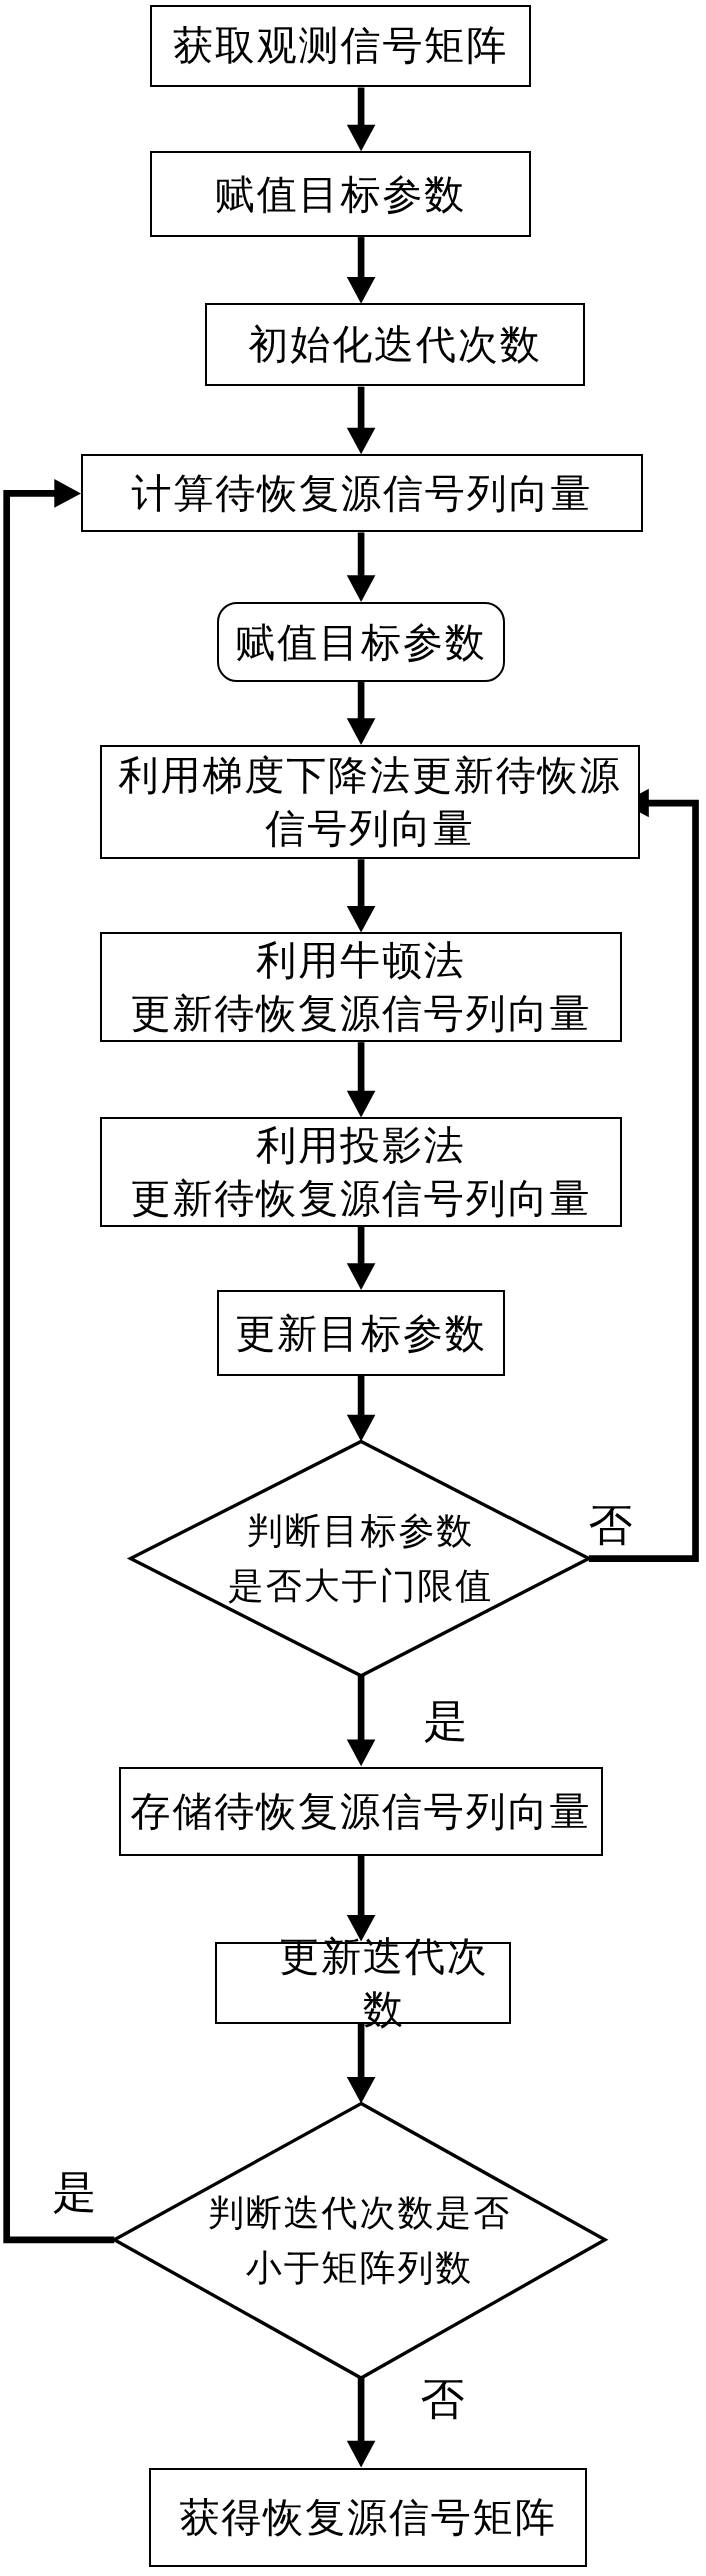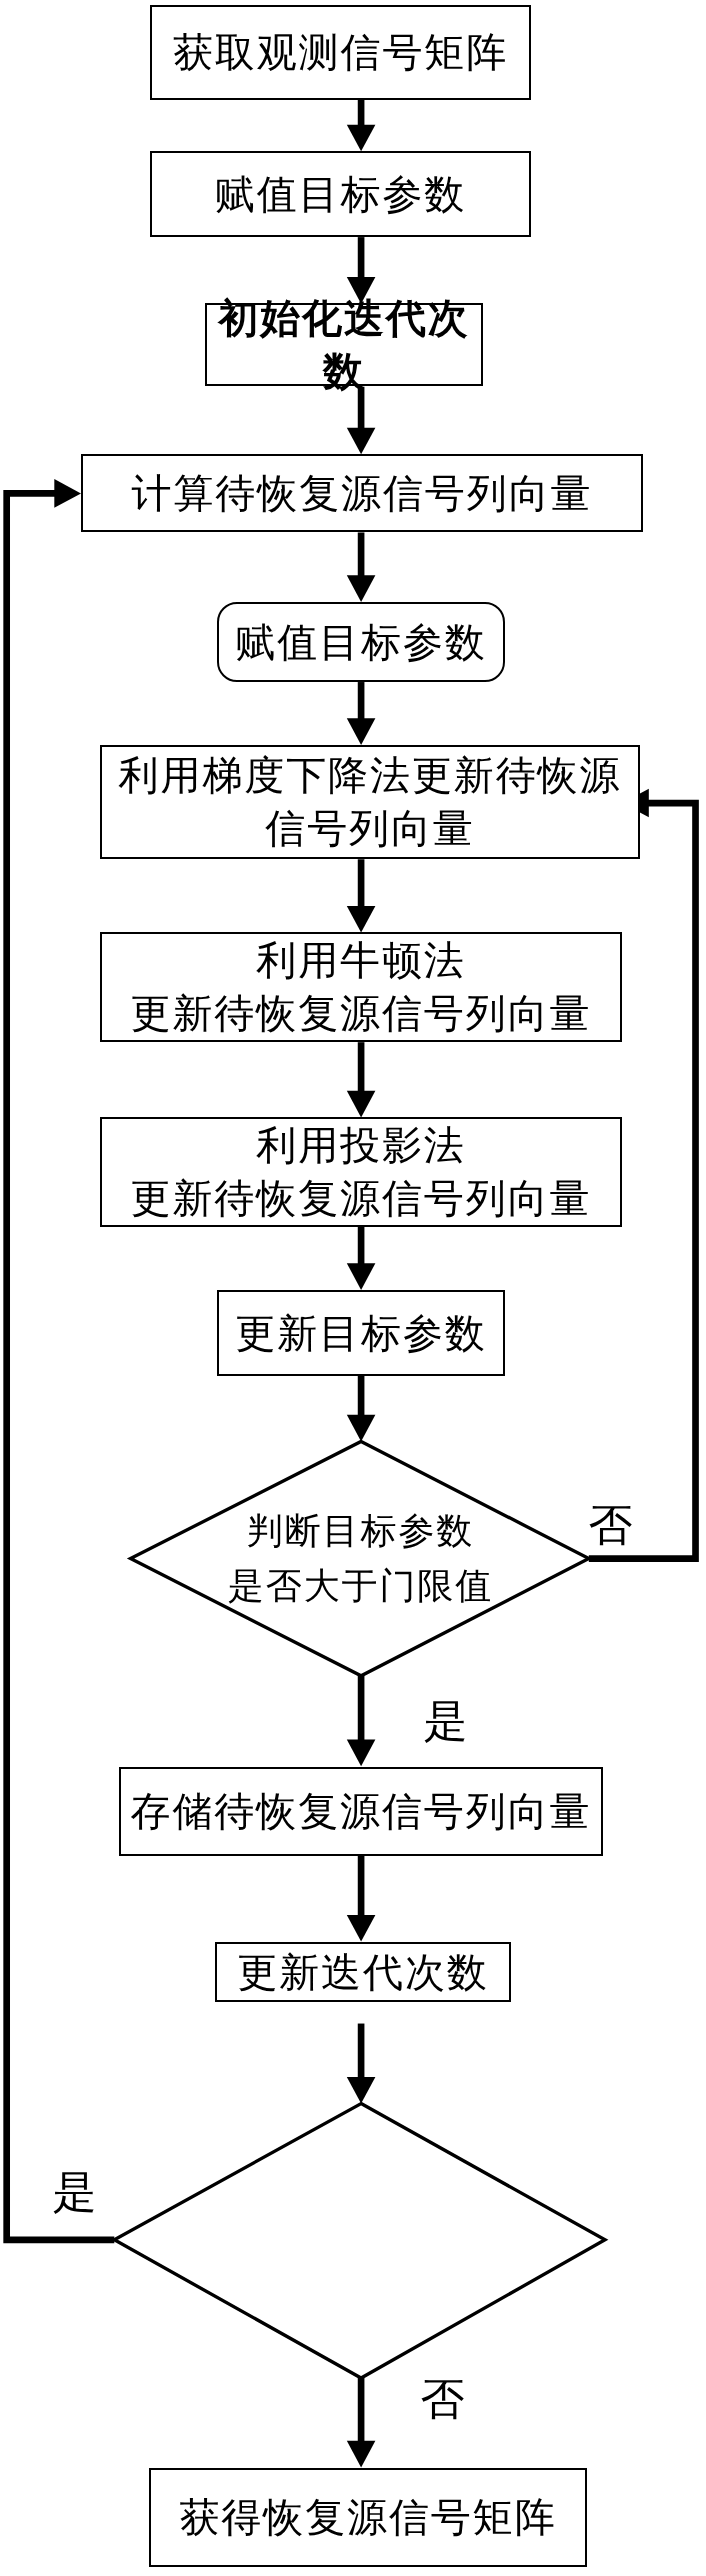--- a/index.html
+++ b/index.html
@@ -101,25 +101,25 @@
       <polygon points="364,2561 394,2561 379,2589"></polygon>
     </g>
 
     <polyline points="618,1635 730,1635 730,842 679,842" fill="none" stroke="#000000" stroke-width="7"></polyline>
     <polygon points="681,827 681,857 653,842" fill="#000000"></polygon>
 
     <polyline points="120,2350 7,2350 7,517 59,517" fill="none" stroke="#000000" stroke-width="7"></polyline>
     <polygon points="57,502 57,532 85,517" fill="#000000"></polygon>
   </svg>
 
-  <div class="node" style="left:150px; top:4.8px; width:381px; height:95px;">获取观测信号矩阵</div>
+  <div class="node" style="left:150px; top:4.8px; width:381px; height:82px;">获取观测信号矩阵</div>
 
   <div class="node" style="left:150px; top:151px; width:381px; height:86px;">赋值目标参数</div>
 
-  <div class="node" style="left:205px; top:303px; width:278px; height:83px;font-weight:bold;">初始化迭代次数</div>
+  <div class="node" style="left:205px; top:303px; width:380px; height:83px;">初始化迭代次数</div>
 
   <div class="node" style="left:81px; top:454px; width:562px; height:78px;">计算待恢复源信号列向量</div>
 
   <div class="node" style="left:217px; top:602px; width:288px; height:80px;border-radius:20px;">赋值目标参数</div>
 
   <div class="node" style="left:100px; top:745px; width:540px; height:114px;">利用梯度下降法更新待恢源
 信号列向量</div>
 
   <div class="node" style="left:100px; top:932px; width:522px; height:110px;">利用牛顿法
 更新待恢复源信号列向量</div>
@@ -127,22 +127,24 @@
   <div class="node" style="left:100px; top:1117px; width:522px; height:110px;">利用投影法
 更新待恢复源信号列向量</div>
 
   <div class="node" style="left:217px; top:1290px; width:288px; height:86px;">更新目标参数</div>
 
   <div class="diamond-text" style="left:131px; top:1463px; width:459px; height:191px;">判断目标参数
 是否大于门限值</div>
 
   <div class="node" style="left:119px; top:1767px; width:484px; height:89px;">存储待恢复源信号列向量</div>
 
-  <div class="node" style="left:215px; top:1942px; width:296px; height:60px;">更新迭代次数</div>
+  <div class="node" style="left:215px; top:1942px; width:296px; height:82px;padding-left:42px;">更新迭代次数</div>
 
+  <div class="diamond-text" style="left:114px; top:2150px; width:491px; height:181px;">判断迭代次数是否
+小于矩阵列数</div>
 
   <div class="node" style="left:149px; top:2468px; width:438px; height:99px;">获得恢复源信号矩阵</div>
 
   <div class="edge-label" style="left:582px; top:1499px; width:57px; height:53px;">否</div>
 
   <div class="edge-label" style="left:419px; top:1695px; width:53px; height:53px;">是</div>
 
   <div class="edge-label" style="left:48px; top:2166px; width:53px; height:53px;">是</div>
 
   <div class="edge-label" style="left:416px; top:2373px; width:53px; height:53px;">否</div>

